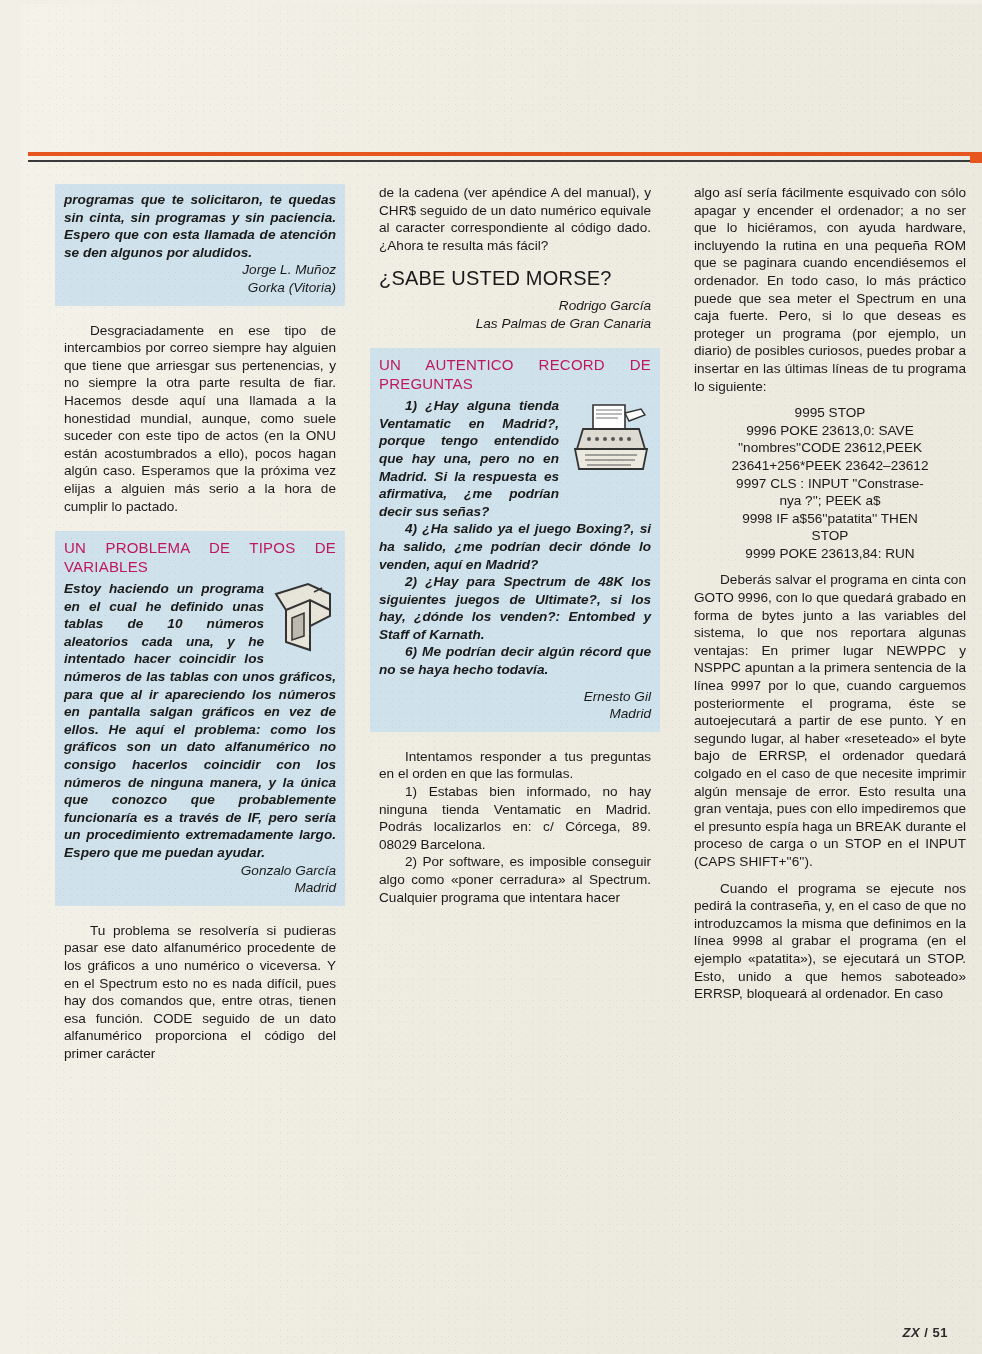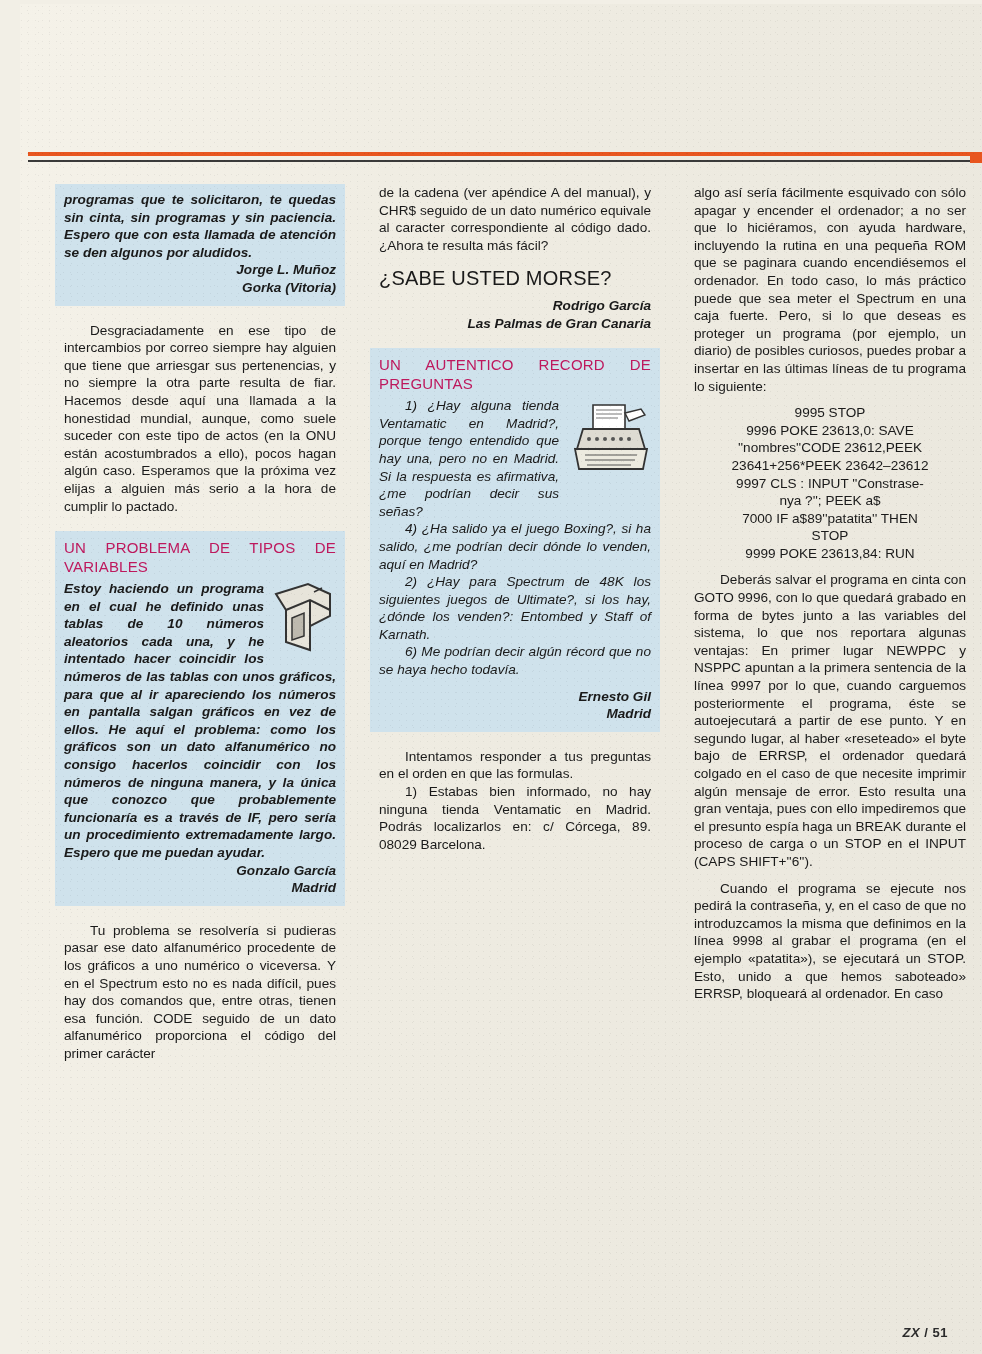--- a/index.html
+++ b/index.html
@@ -84,21 +84,21 @@
     margin: 0 0 0 -9px;
     width: 272px;
     box-sizing: content-box;
   }
 
   .bolditalic {
     font-weight: bold;
     font-style: italic;
   }
   .sig {
-    font-weight: bold;
+    font-weight: normal;
     font-style: italic;
     text-align: right;
     display: block;
     line-height: 17.6px;
   }
   .head {
     font-size: 15px;
     line-height: 19px;
     letter-spacing: 0.2px;
     color: #be185d;
@@ -110,21 +110,21 @@
     text-indent: 0;
     letter-spacing: 0.2px;
   }
   .code {
     font-family: "Liberation Sans", sans-serif;
     text-indent: 0;
     text-align: center;
     line-height: 17.6px;
   }
   .qitem {
-    font-weight: normal;
+    font-weight: bold;
     font-style: italic;
     text-indent: 26px;
   }
   .footer {
     position: absolute;
     right: 36px;
     bottom: 18px;
     font-size: 13px;
     font-weight: bold;
     letter-spacing: 0.5px;
@@ -235,35 +235,36 @@
         <p class="qitem">6) Me podrían decir algún récord que no se haya hecho todavía.</p>
         <div class="spacer-sm"></div>
         <span class="sig">Ernesto Gil</span>
         <span class="sig">Madrid</span>
       </div>
 
       <div class="spacer"></div>
 
       <p>Intentamos responder a tus preguntas en el orden en que las formulas.</p>
       <p>1) Estabas bien informado, no hay ninguna tienda Ventamatic en Madrid. Podrás localizarlos en: c/ Córcega, 89. 08029 Barcelona.</p>
+      <p>2) Por software, es imposible conseguir algo como «poner cerradura» al Spectrum. Cualquier programa que intentara hacer</p>
     </div>
 
     <div class="col col3">
       <p class="noind">algo así sería fácilmente esquivado con sólo apagar y encender el ordenador; a no ser que lo hiciéramos, con ayuda hardware, incluyendo la rutina en una pequeña ROM que se paginara cuando encendiésemos el ordenador. En todo caso, lo más práctico puede que sea meter el Spectrum en una caja fuerte. Pero, si lo que deseas es proteger un programa (por ejemplo, un diario) de posibles curiosos, puedes probar a insertar en las últimas líneas de tu programa lo siguiente:</p>
 
       <div class="spacer-sm"></div>
 
       <div class="code-listing">
         <p class="code">9995 STOP</p>
         <p class="code">9996 POKE  23613,0:  SAVE</p>
         <p class="code">''nombres''CODE    23612,PEEK</p>
         <p class="code">23641+256*PEEK 23642–23612</p>
         <p class="code">9997 CLS : INPUT ''Constrase-</p>
         <p class="code">nya ?''; PEEK a$</p>
-        <p class="code">7000 IF a$89''patatita''  THEN</p>
+        <p class="code">9998 IF a$56''patatita''  THEN</p>
         <p class="code">STOP</p>
         <p class="code">9999 POKE 23613,84: RUN</p>
       </div>
 
       <div class="spacer-sm"></div>
 
       <p>Deberás salvar el programa en cinta con GOTO 9996, con lo que quedará grabado en forma de bytes junto a las variables del sistema, lo que nos reportara algunas ventajas: En primer lugar NEWPPC y NSPPC apuntan a la primera sentencia de la línea 9997 por lo que, cuando carguemos posteriormente el programa, éste se autoejecutará a partir de ese punto. Y en segundo lugar, al haber «reseteado» el byte bajo de ERRSP, el ordenador quedará colgado en el caso de que necesite imprimir algún mensaje de error. Esto resulta una gran ventaja, pues con ello impediremos que el presunto espía haga un BREAK durante el proceso de carga o un STOP en el INPUT (CAPS SHIFT+''6'').</p>
 
       <div class="spacer-sm"></div>
 

